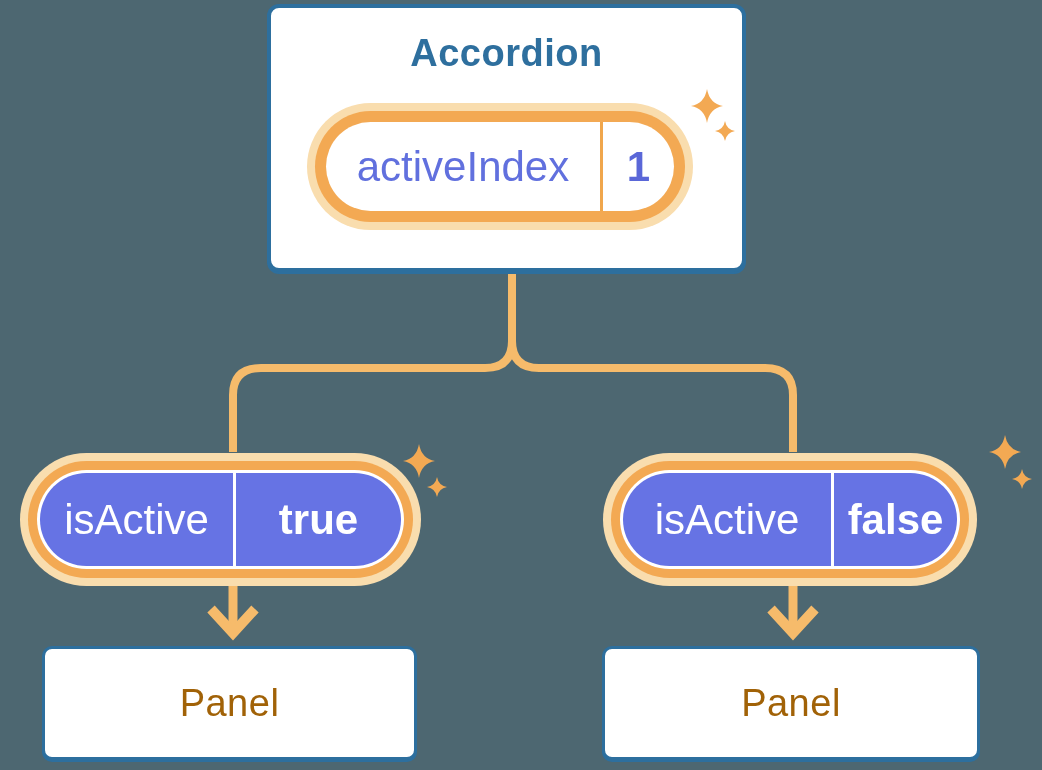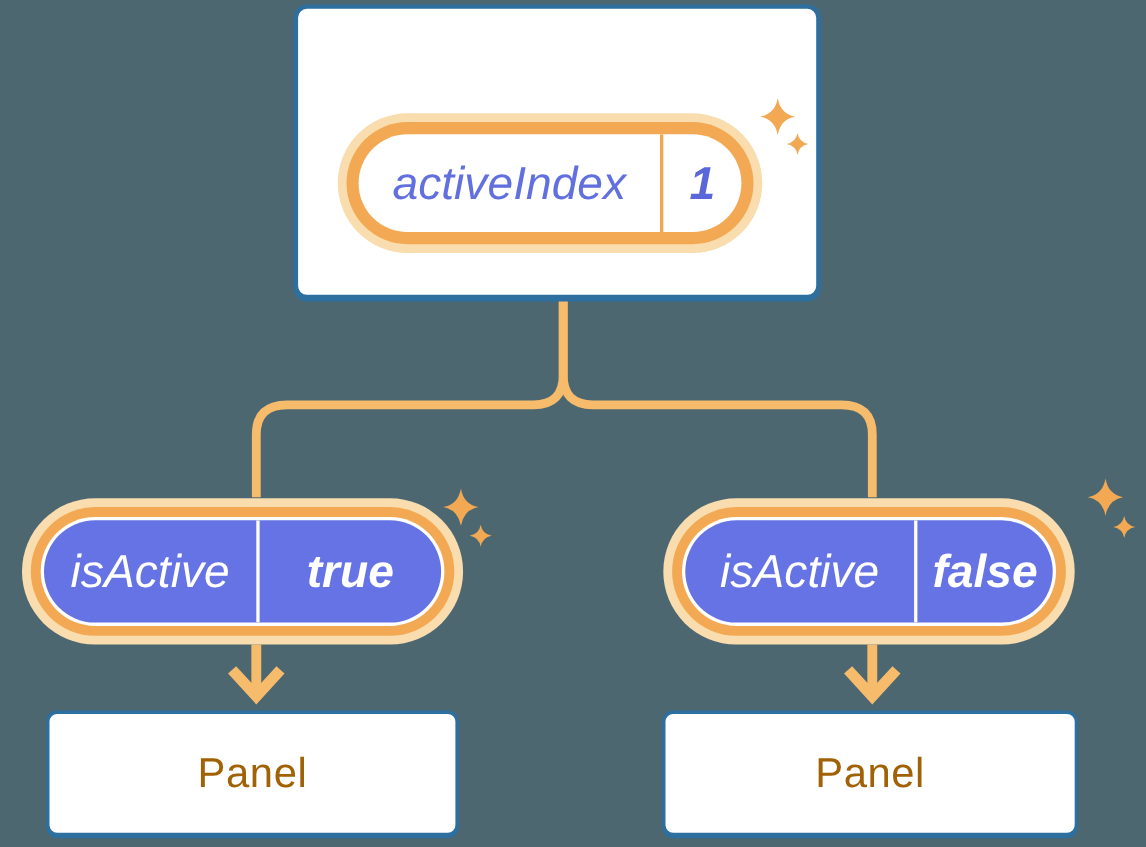--- a/index.html
+++ b/index.html
@@ -92,21 +92,20 @@
     align-items: stretch;
     overflow: hidden;
   }
   .state-pill .pill-body { background: #ffffff; }
   .prop-pill .pill-body { background: #6673e4; }
   .pill-label, .pill-value {
     display: flex;
     align-items: center;
     justify-content: center;
     font-size: 42px;
-    font-style: italic;
   }
   .state-pill .pill-label { width: 274px; color: #6170de; font-weight: 500; }
   .state-pill .pill-sep   { width: 3px; background: #f0a64c; }
   .state-pill .pill-value { flex: 1; color: #5a67d8; font-weight: 700; }
   .prop-pill .pill-label  { color: #ffffff; font-weight: 500; }
   .prop-pill .pill-sep    { width: 3px; background: #ffffff; }
   .prop-pill .pill-value  { color: #ffffff; font-weight: 700; flex: 1; }
   .prop-pill-left  .pill-label { width: 193px; }
   .prop-pill-right .pill-label { width: 208px; }
   .sparkles { position: absolute; }
@@ -120,20 +119,21 @@
   <svg class="connectors" viewBox="0 0 1042 770">
     <path stroke-width="8" d="M512 272 V341 Q512 368 485 368 H261 Q233 368 233 395 V452"></path>
     <path stroke-width="8" d="M512 272 V341 Q512 368 539 368 H765 Q793 368 793 395 V452"></path>
     <path stroke-width="9" d="M233 586 V628"></path>
     <path stroke-width="10" d="M211 609 L233 633 L255 609"></path>
     <path stroke-width="9" d="M793 586 V628"></path>
     <path stroke-width="10" d="M771 609 L793 633 L815 609"></path>
   </svg>
 
   <div class="card accordion-card">
+    <div class="card-title">Accordion</div>
     <div class="pill-halo state-pill">
       <div class="pill-ring">
         <div class="pill-body">
           <div class="pill-label">activeIndex</div>
           <div class="pill-sep"></div>
           <div class="pill-value">1</div>
         </div>
       </div>
     </div>
   </div>

